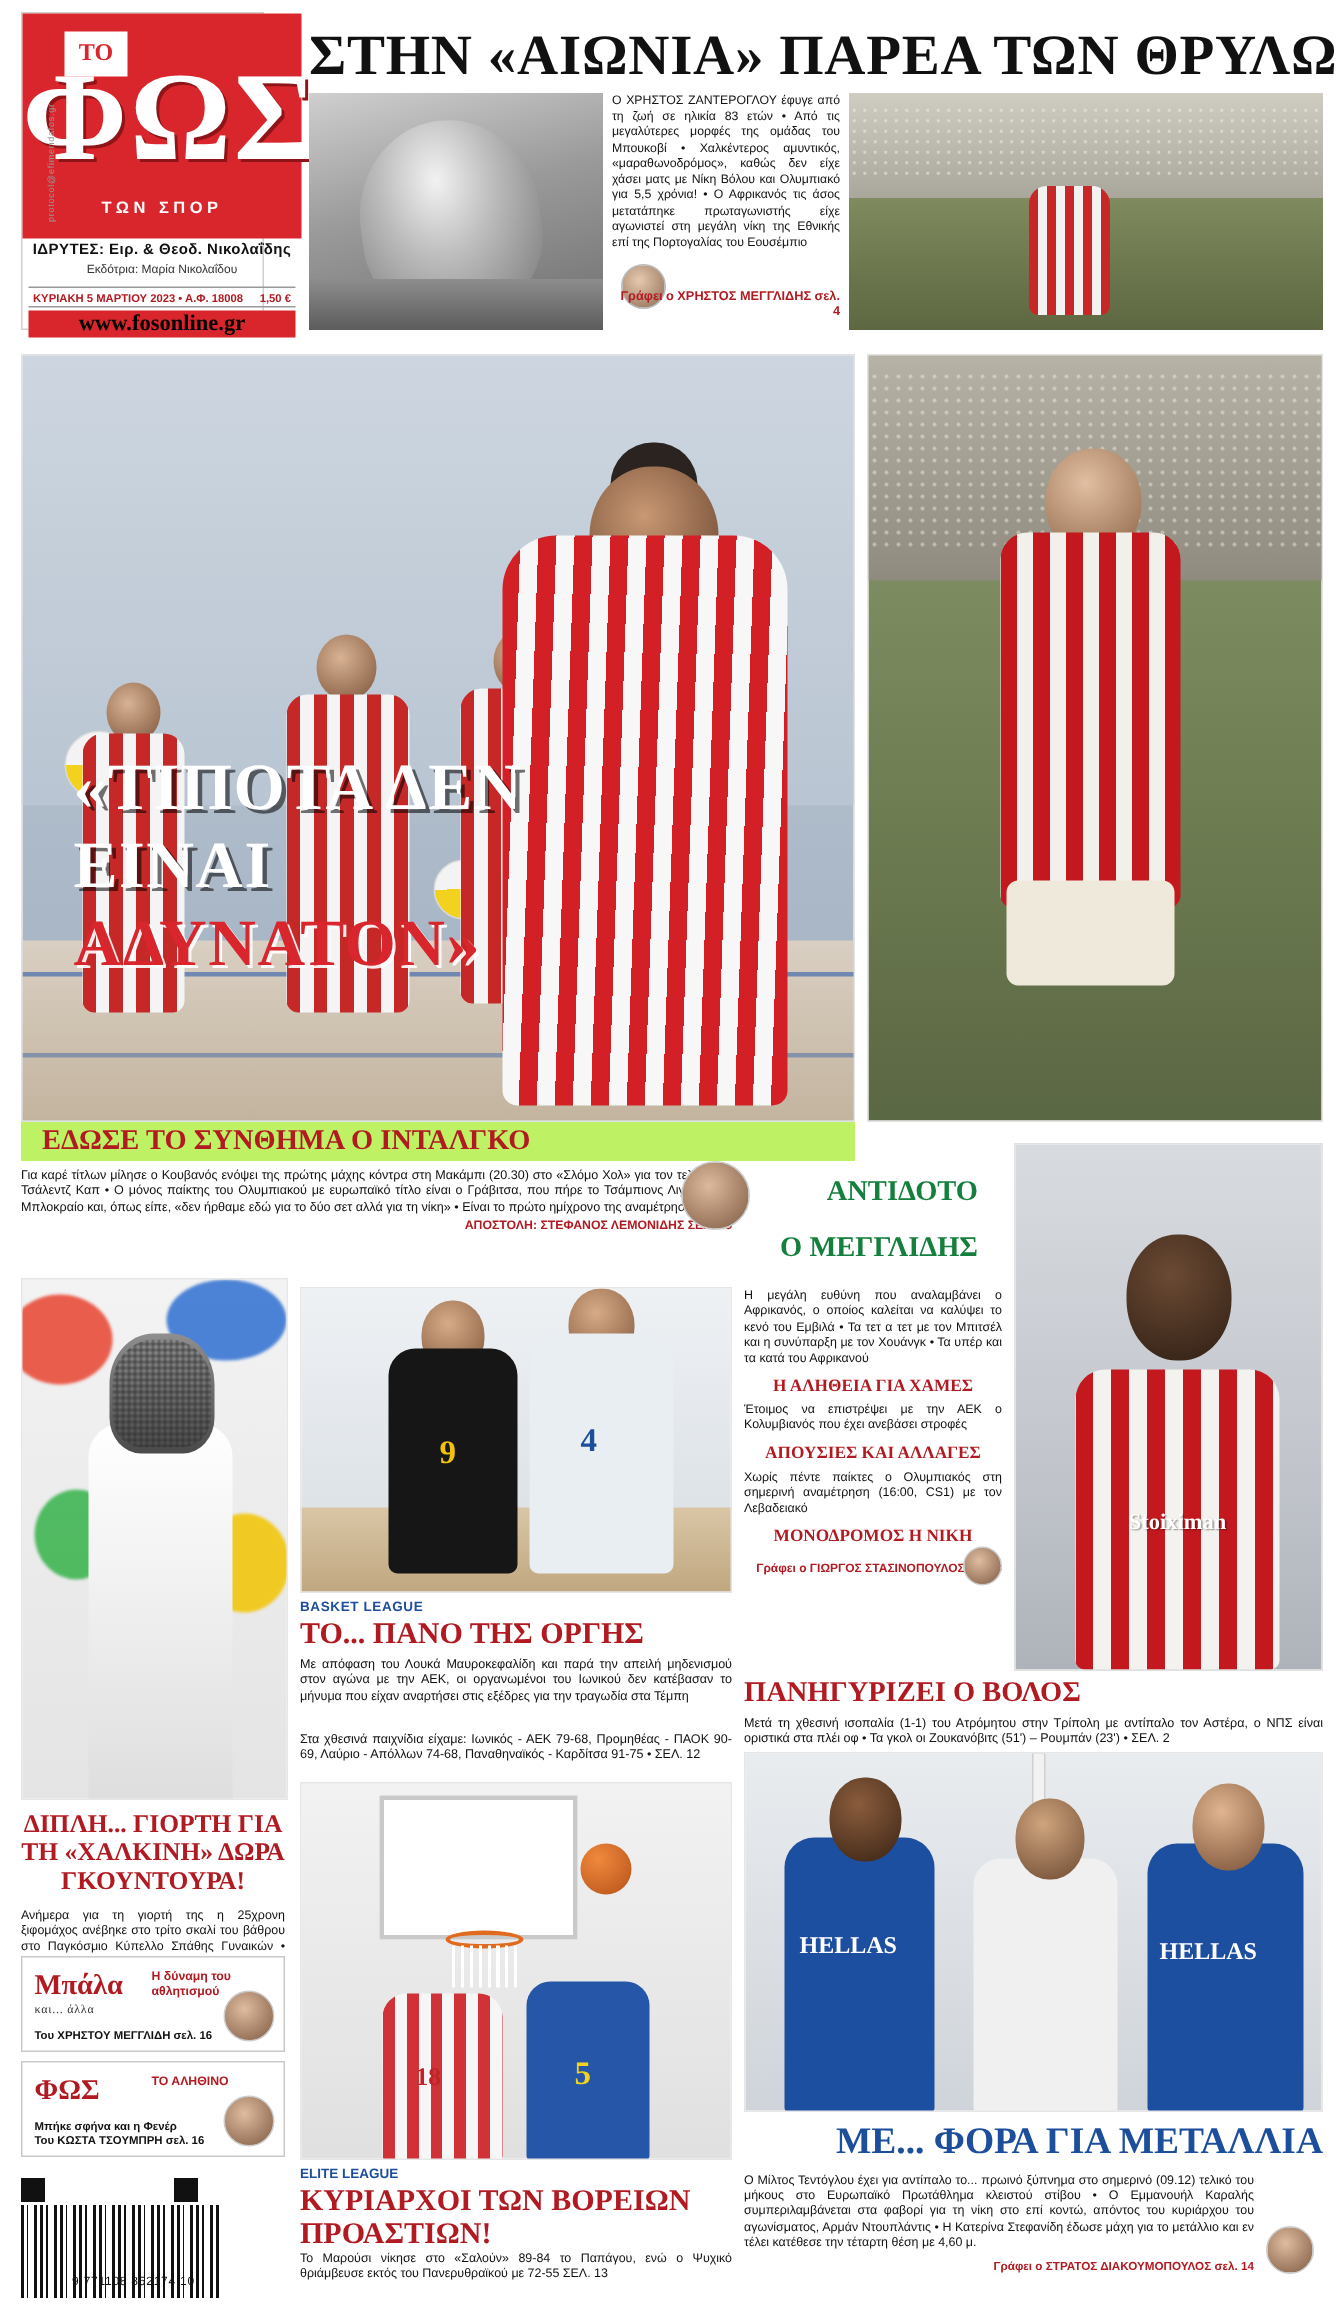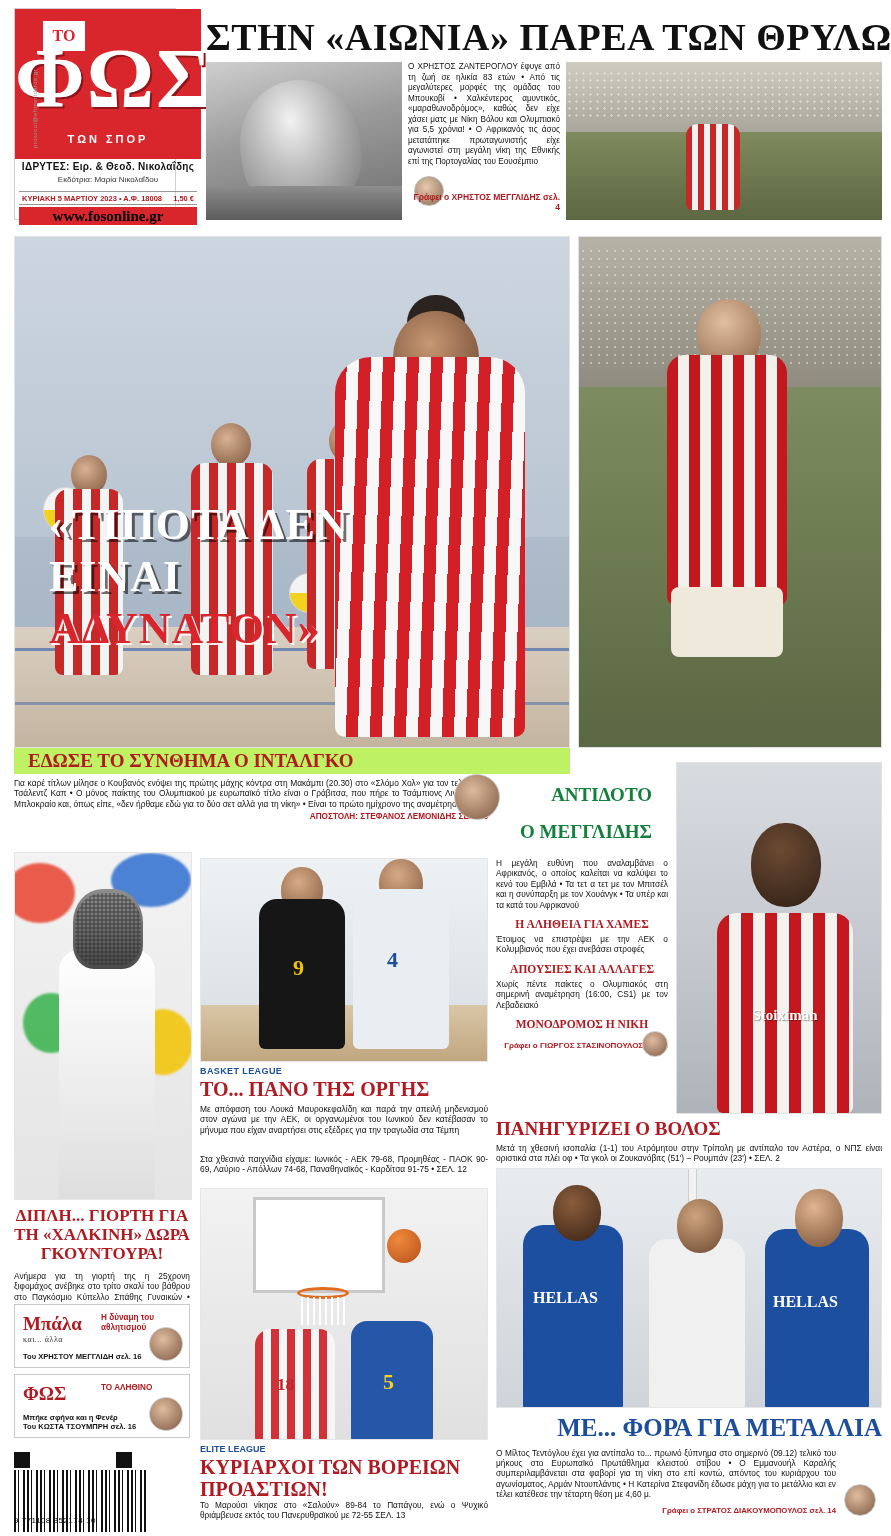--- a/index.html
+++ b/index.html
@@ -353,21 +353,21 @@
   .metallia-byline {
     position:absolute; left:496px; top:1506px; width:340px; text-align:right;
     font-size:7.8px; font-weight:bold; color:#b11a21;
   }
   .metallia-av { position:absolute; left:844px; top:1484px; width:32px; height:32px; border-radius:50%;
     background:radial-gradient(circle at 40% 35%,#dfbc9f,#7d5a41); border:1px solid #ccc; }
 
   
   .barcode { position:absolute; left:14px; top:1452px; width:132px; height:62px;
     background:repeating-linear-gradient(90deg,#111 0 2px,#fff 2px 4px,#111 4px 5px,#fff 5px 9px,#111 9px 11px,#fff 11px 13px); }
-  .barcode-num { position:absolute; left:14px; top:1516px; width:150px; font-size:8px; letter-spacing:.5px; }
+  .barcode-num { position:absolute; left:14px; top:1516px; width:150px; font-size:8px; letter-spacing:.5px;text-align:center; }
   .bc-sq { position:absolute; top:1452px; width:16px; height:16px; background:#111; }
 </style>
 </head>
 <body>
 
 <div class="page">
 
   <div class="masthead">
 
     <div class="logo-box">

